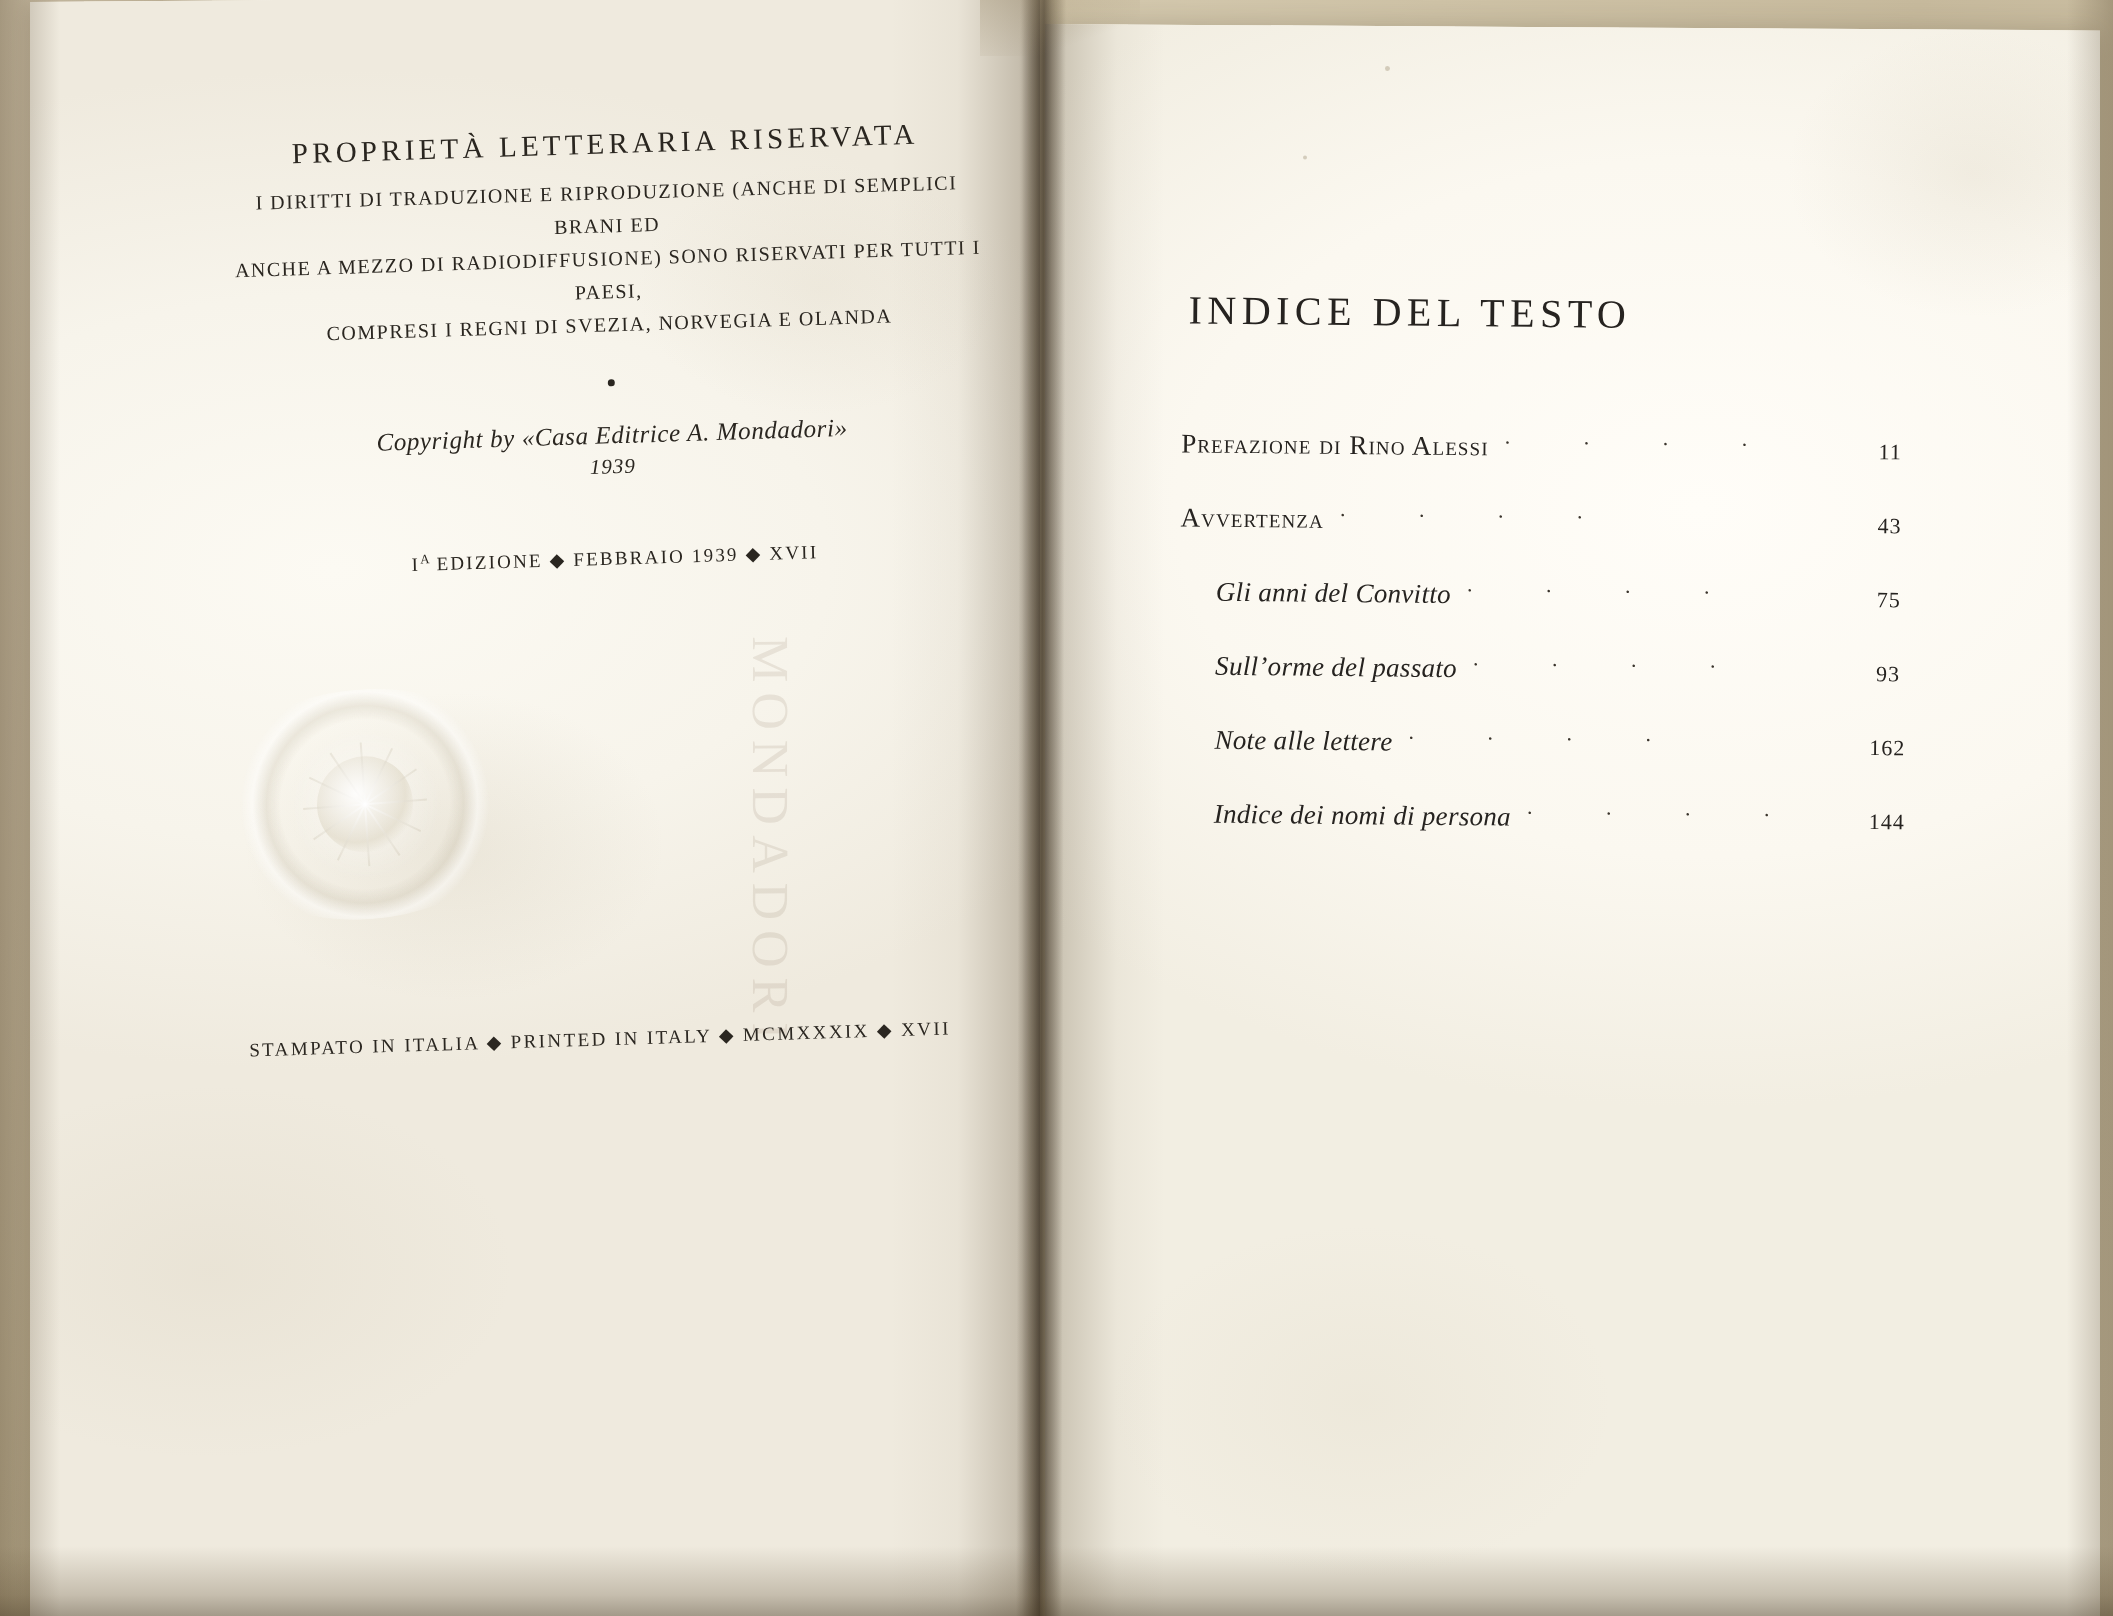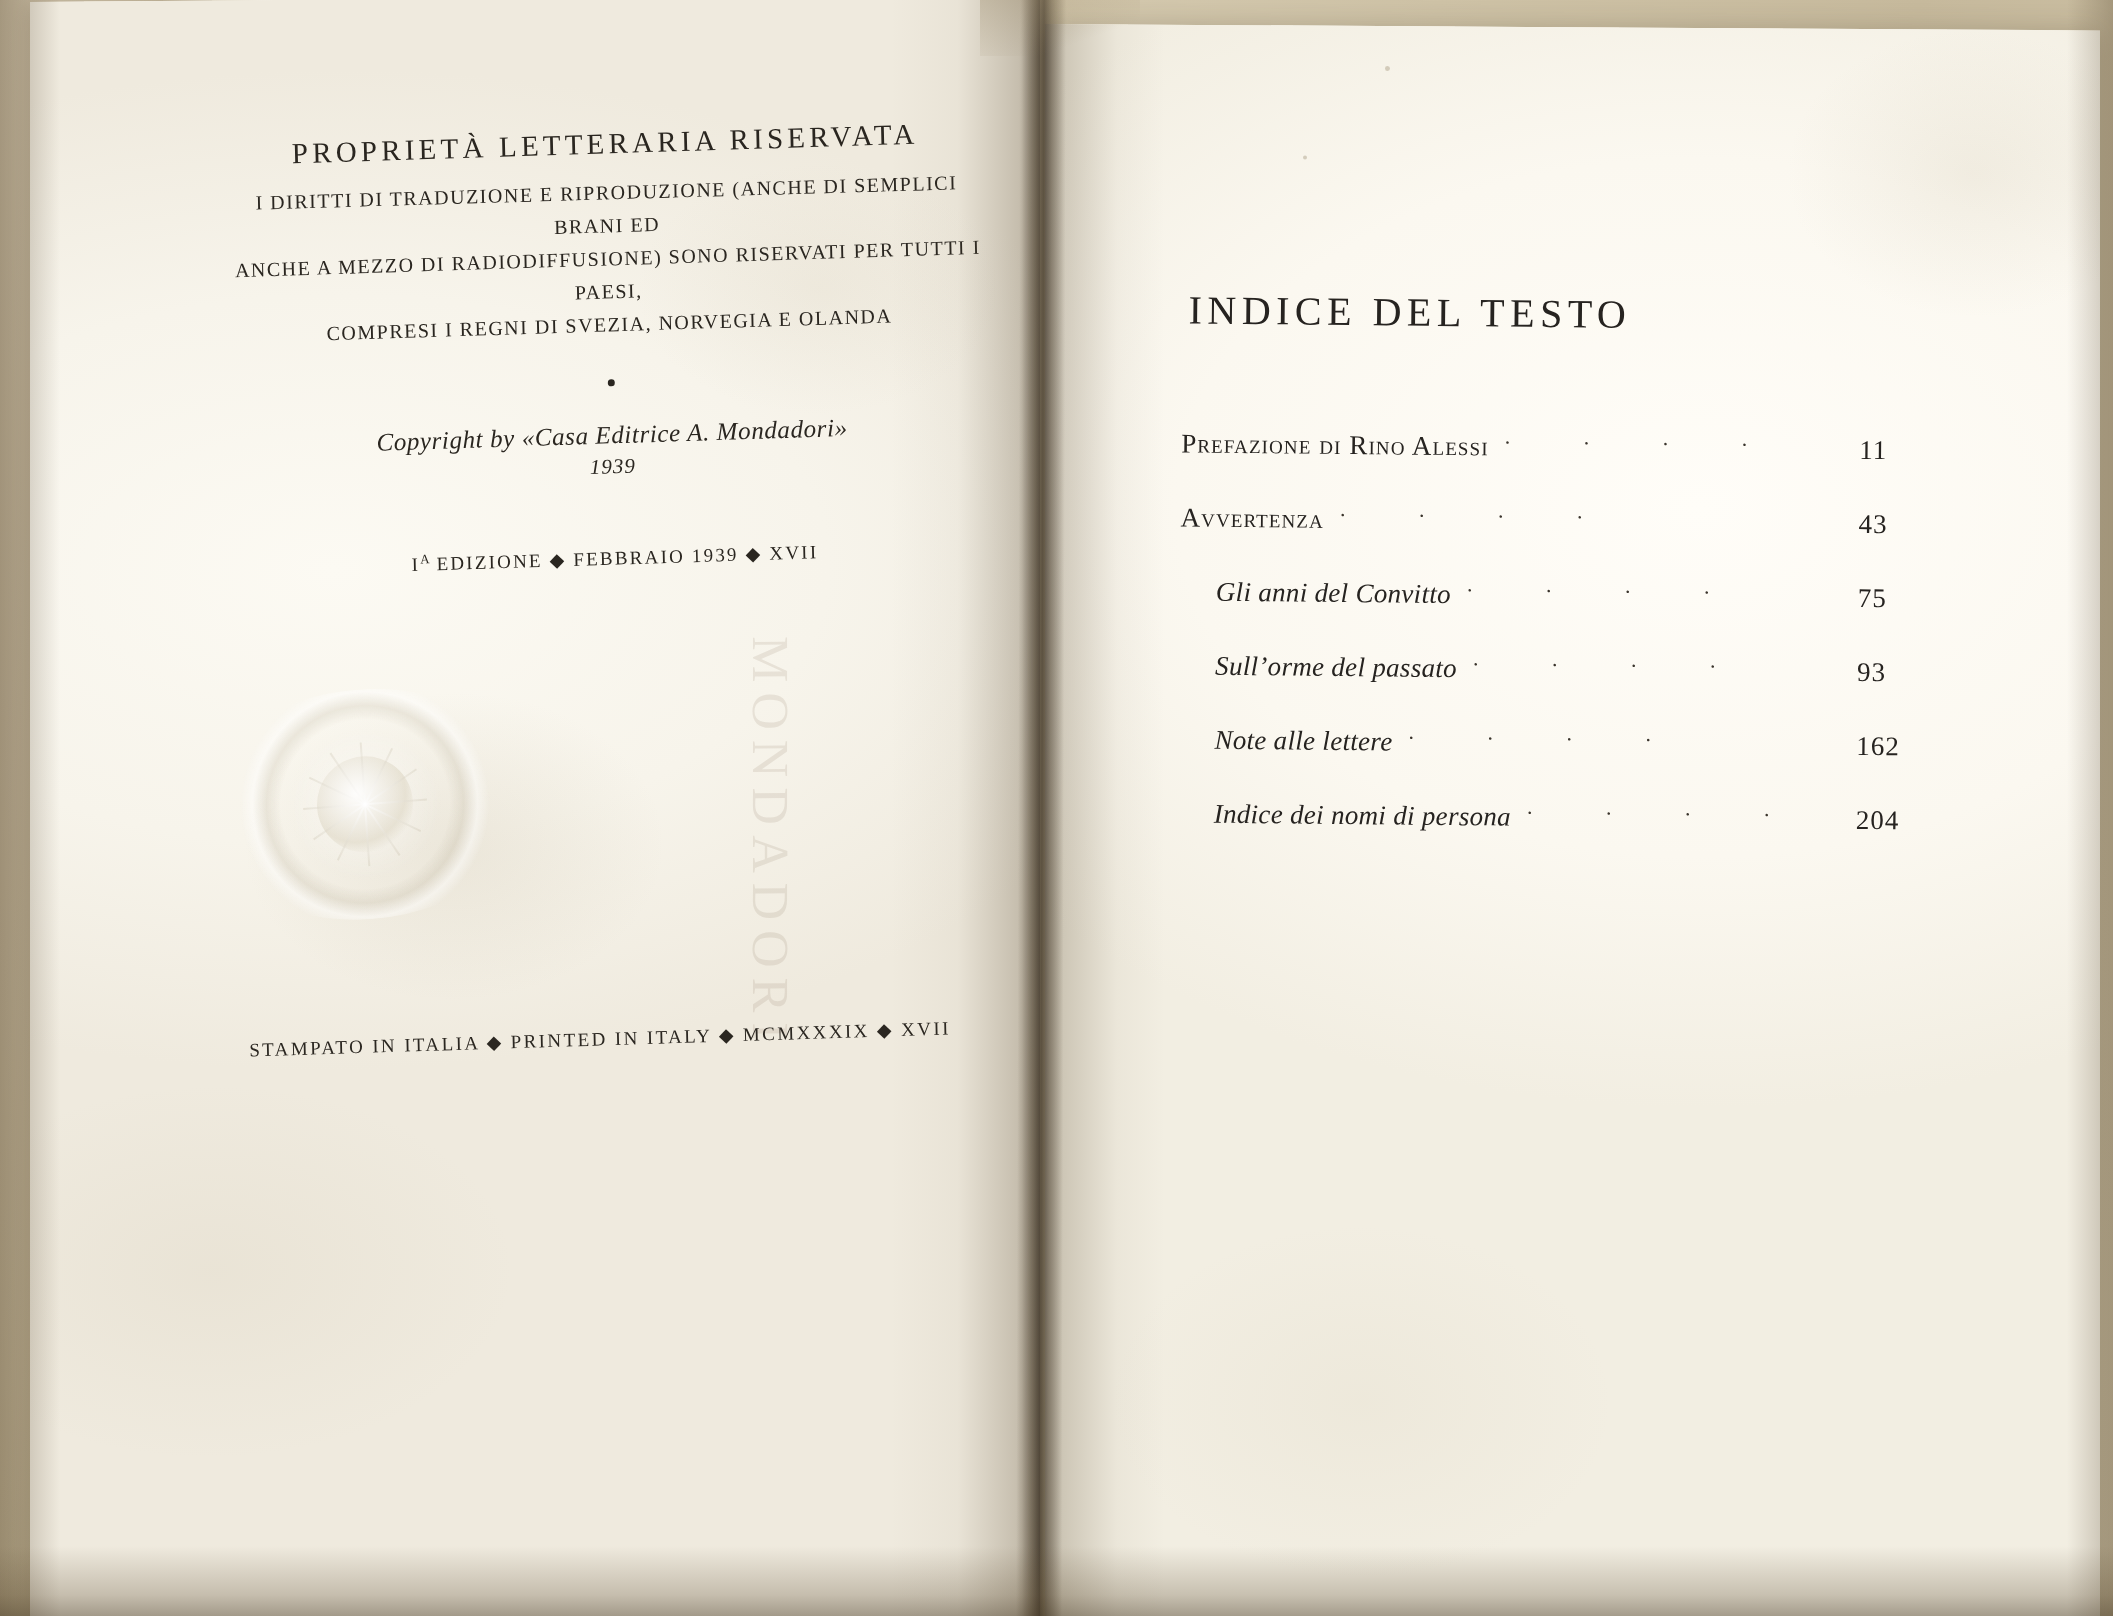--- a/index.html
+++ b/index.html
@@ -315,22 +315,22 @@
     bottom: 6px;
     left: 0;
     right: 0;
     letter-spacing: 34px;
     font-size: 22px;
     color: #3a342c;
     text-align: justify;
   }
   .toc-page {
     width: 62px;
-    text-align: left;
-    font-size: 27px;
+    text-align: center;
+    font-size: 22px;
     letter-spacing: 1px;
     font-variant-numeric: oldstyle-nums;
   }
 
   
   .speck {
     position: absolute;
     background: rgba(130,112,80,0.30);
     border-radius: 50%;
     pointer-events: none;
@@ -427,21 +427,21 @@
             <span>. . . .</span>
           </span>
         <span class="toc-page">162</span>
       </li>
 
       <li class="toc-row indent">
         <span class="toc-label">Indice dei nomi di persona</span>
         <span class="toc-leader">
             <span>. . . .</span>
           </span>
-        <span class="toc-page">204</span>
+        <span class="toc-page">144</span>
       </li>
 
     </ul>
   </div>
 
   <div class="gutter"></div>
   <div class="gutter-top-fold"></div>
   <div class="table-shadow-left"></div>
   <div class="table-shadow-right"></div>
   <div class="table-shadow-bottom"></div>

